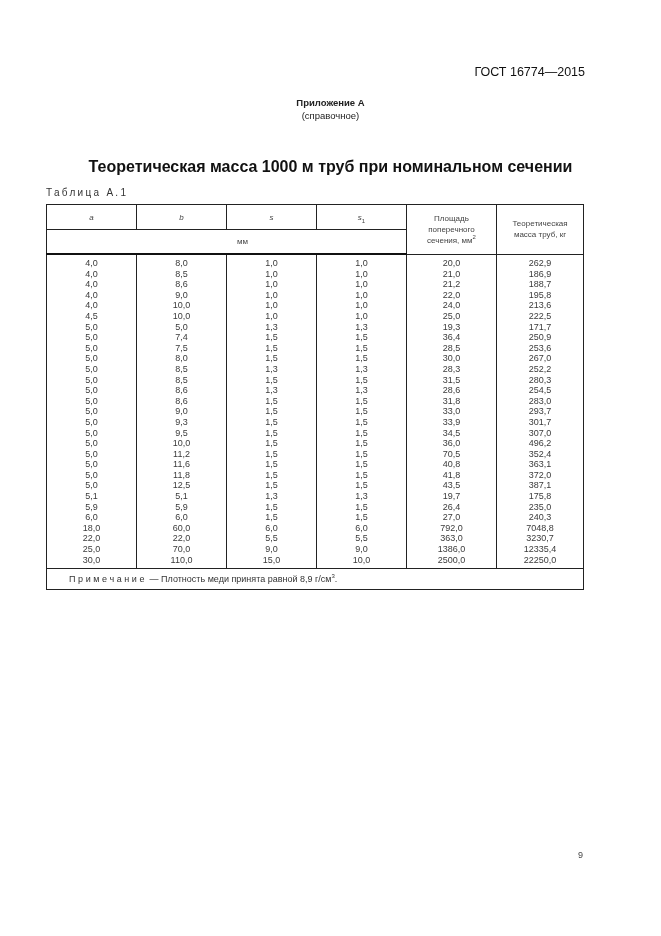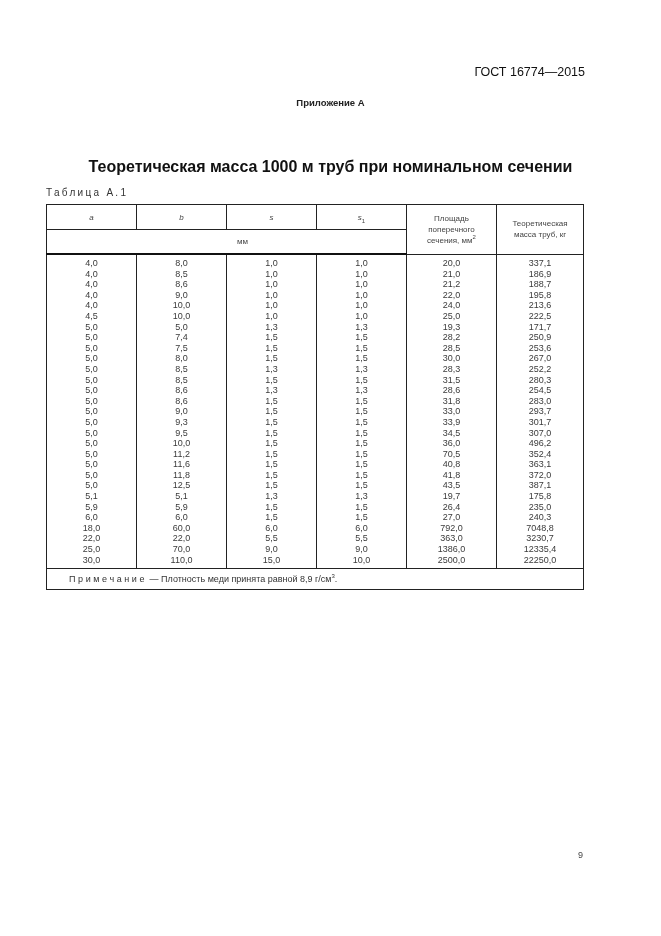--- a/index.html
+++ b/index.html
@@ -56,20 +56,21 @@
     position: absolute; left: 578px; top: 850px; font-size: 9px; color: #444;
   }
 </style>
 </head>
 <body>
 
 <div class="doc-code">ГОСТ 16774—2015</div>
 
 <div class="appendix">
   <div class="ttl">Приложение А</div>
+  <div>(справочное)</div>
 </div>
 
 <div class="table-title">Теоретическая масса 1000 м труб при номинальном сечении</div>
 
 <div class="table-label">Таблица А.1</div>
 
 <table class="data">
   <colgroup>
     <col style="width:90px">
       <col style="width:90px">
@@ -98,21 +99,21 @@
       <th colspan="4">мм</th>
     </tr>
   </thead>
   <tbody id="tbody">
       <tr class="first">
         <td>4,0</td>
         <td>8,0</td>
         <td>1,0</td>
         <td>1,0</td>
         <td>20,0</td>
-        <td>337,1</td>
+        <td>262,9</td>
       </tr>
       <tr>
         <td>4,0</td>
         <td>8,5</td>
         <td>1,0</td>
         <td>1,0</td>
         <td>21,0</td>
         <td>186,9</td>
       </tr>
       <tr>
@@ -153,21 +154,21 @@
         <td>1,3</td>
         <td>1,3</td>
         <td>19,3</td>
         <td>171,7</td>
       </tr>
       <tr>
         <td>5,0</td>
         <td>7,4</td>
         <td>1,5</td>
         <td>1,5</td>
-        <td>28,2</td>
+        <td>36,4</td>
         <td>250,9</td>
       </tr>
       <tr>
         <td>5,0</td>
         <td>7,5</td>
         <td>1,5</td>
         <td>1,5</td>
         <td>28,5</td>
         <td>253,6</td>
       </tr>

